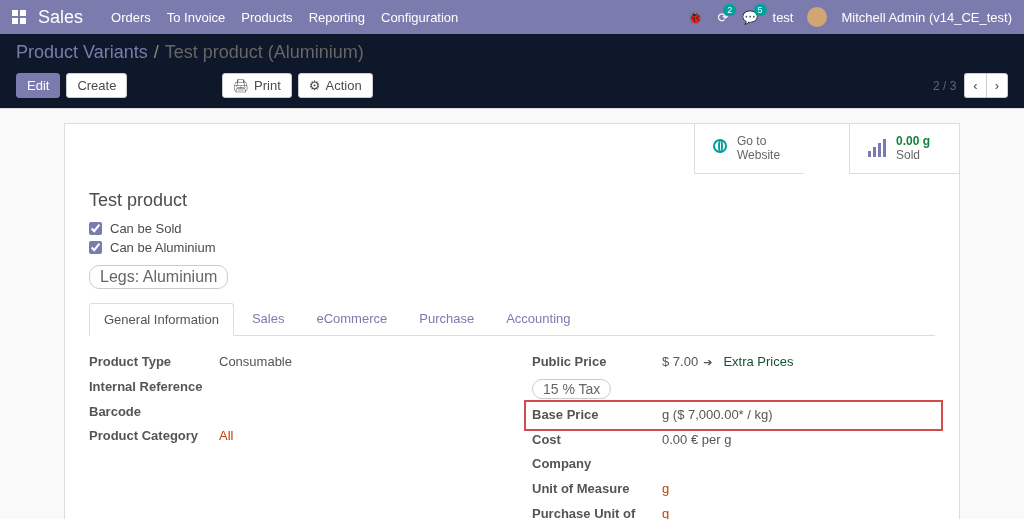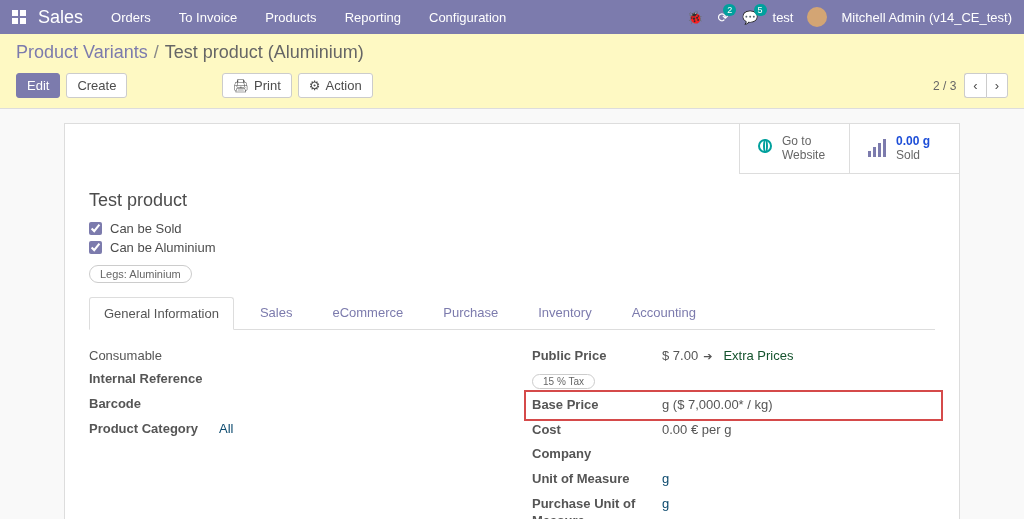--- a/index.html
+++ b/index.html
@@ -3,79 +3,79 @@
 <meta charset="utf-8">
 <style>
   * { box-sizing: border-box; margin: 0; padding: 0; }
   body { font-family: "Helvetica Neue", Arial, sans-serif; font-size: 13px; color: #4c4c4c; background: #f9f9f9; width: 1024px; height: 519px; overflow: hidden; }
   
   
   .navbar { background: #7c7bad; height: 34px; display: flex; align-items: center; padding: 0 12px; color: #fff; }
   .navbar .apps-icon { width: 14px; height: 14px; display: grid; grid-template-columns: repeat(2, 1fr); gap: 2px; margin-right: 12px; }
   .navbar .apps-icon span { background: #fff; }
   .navbar .brand { font-size: 18px; font-weight: 400; margin-right: 28px; }
-  .navbar .menu { display: flex; gap: 28px; font-size: 13px; text-align: right; }
+  .navbar .menu { display: flex; gap: 16px; font-size: 13px; text-align: right; }
   .navbar .menu a { color: #fff; text-decoration: none; }
   .navbar .spacer { flex: 1; }
   .navbar .right { display: flex; align-items: center; gap: 14px; font-size: 13px; }
   .navbar .right .badge-wrap { position: relative; display: flex; align-items: center; }
   .navbar .right .badge { position: absolute; top: -6px; right: -8px; background: #00a09d; color: #fff; font-size: 9px; border-radius: 8px; padding: 1px 4px; }
   .navbar .avatar { width: 20px; height: 20px; border-radius: 50%; background: #d3a574; display: inline-block; }
   
   
-  .control-panel { background: #fef9c3; border-bottom: 1px solid #ddd; padding: 8px 16px 10px; }
+  .control-panel { background: #0f172a; border-bottom: 1px solid #ddd; padding: 8px 16px 10px; }
   .breadcrumb { font-size: 18px; color: #666; margin-bottom: 10px; }
   .breadcrumb .link { color: #7c7bad; }
   .breadcrumb .sep { margin: 0 6px; color: #888; }
   .cp-bottom { display: flex; align-items: center; }
   .btn { display: inline-flex; align-items: center; padding: 4px 10px; border: 1px solid #ccc; border-radius: 3px; background: #fff; cursor: pointer; font-size: 13px; color: #4c4c4c; gap: 5px; }
   .btn.primary { background: #7c7bad; color: #fff; border-color: #7c7bad; }
   .btn-group { display: flex; gap: 6px; }
   .cp-center { margin-left: auto; margin-right: auto; display: flex; gap: 6px; transform: translateX(-120px); }
   .cp-right { margin-left: auto; display: flex; align-items: center; gap: 8px; }
   .pager { font-size: 12px; color: #666; margin-left: 12px; }
   .pager-arrows { display: flex; }
   .pager-arrows .btn { padding: 4px 8px; border-radius: 0; }
   .pager-arrows .btn:first-child { border-radius: 3px 0 0 3px; border-right: none; }
   .pager-arrows .btn:last-child { border-radius: 0 3px 3px 0; }
   
   
   .sheet-wrap { padding: 14px 64px; }
   .sheet { background: #fff; border: 1px solid #ddd; margin: 0 auto; }
-  .stat-buttons { display: flex; justify-content: flex-end; border-bottom: 0; }
+  .stat-buttons { display: flex; justify-content: flex-end; border-bottom: 0; gap: 45px; }
   .stat-btn { display: flex; align-items: center; gap: 10px; padding: 10px 18px; border-left: 1px solid #ddd; border-bottom: 1px solid #ddd; cursor: pointer; min-width: 110px; }
   .stat-btn .stat-icon { color: #00a09d; font-size: 16px; }
   .stat-btn .stat-icon.bars { display: flex; align-items: flex-end; gap: 2px; }
   .stat-btn .stat-icon.bars span { width: 3px; background: #7c7bad; }
   .stat-btn .stat-icon.bars span:nth-child(1){height:6px;}
   .stat-btn .stat-icon.bars span:nth-child(2){height:10px;}
   .stat-btn .stat-icon.bars span:nth-child(3){height:14px;}
   .stat-btn .stat-icon.bars span:nth-child(4){height:18px;}
   .stat-btn .stat-text { font-size: 12px; color: #666; line-height: 1.2; }
-  .stat-btn .stat-text .val { color: #1d4ed8; font-weight: bold; }
+  .stat-btn .stat-text .val { color: #15803d; font-weight: bold; }
   
   .form-body { padding: 0 24px 20px; }
   .title { font-size: 18px; color: #4c4c4c; margin: 16px 0 10px; font-weight: 500; }
   .check-row { display: flex; align-items: center; gap: 8px; margin: 4px 0; font-size: 13px; }
   .check-row input { accent-color: #7c7bad; }
-  .variant-tag { display: inline-block; border: 1px solid #ccc; border-radius: 10px; padding: 2px 10px; font-size: 11px; color: #666; margin: 6px 0 14px; }
-  
-  .tabs { display: flex; border-bottom: 1px solid #ddd; gap: 12px; margin-bottom: 18px; }
+  .variant-tag { display: inline-block; border: 1px solid #ccc; border-radius: 10px; padding: 2px 10px; font-size: 16px; color: #666; margin: 6px 0 14px; }
+  
+  .tabs { display: flex; border-bottom: 1px solid #ddd; gap: 4px; margin-bottom: 18px; }
   .tab { padding: 8px 14px; font-size: 13px; color: #7c7bad; cursor: pointer; }
   .tab.active { border: 1px solid #ddd; border-bottom: 1px solid #fff; margin-bottom: -1px; color: #555; background: #fff; border-radius: 3px 3px 0 0; }
   
   .form-cols { display: flex; gap: 40px; }
   .col { flex: 1; }
   .field-row { display: flex; margin-bottom: 8px; font-size: 13px; }
   .field-row .lbl { width: 130px; font-weight: bold; color: #555; line-height: 1.3; }
   .field-row .val { flex: 1; color: #555; }
-  .field-row .val.link { color: #0c4a6e; }
+  .field-row .val.link { color: #c2410c; }
   
   .arrow { font-size: 11px; margin: 0 5px; }
-  .tax-tag { display: inline-block; border: 1px solid #ccc; border-radius: 10px; padding: 1px 10px; font-size: 10px; color: #666; }
+  .tax-tag { display: inline-block; border: 1px solid #ccc; border-radius: 10px; padding: 1px 10px; font-size: 14px; color: #666; }
   
   .highlight-row { border: 2px solid #d54a4a; padding: 5px 6px; margin: -7px -8px 1px; }
 
   .globe { width: 14px; height: 14px; border: 2px solid #00a09d; border-radius: 50%; position: relative; display:inline-block; }
   .globe::after { content:''; position:absolute; left:3px; top:-2px; width:5px; height:14px; border:2px solid #00a09d; border-radius:50%; box-sizing:border-box;}
 </style>
 </head>
 <body>
 
 <div class="navbar">
@@ -167,27 +167,27 @@
           <input type="checkbox" checked="" style="">
           <span>Can be Aluminium</span>
         </div>
       <div class="variant-tag">Legs: Aluminium</div>
 
       <div class="tabs">
         <div class="tab active">General Information</div>
         <div class="tab">Sales</div>
         <div class="tab">eCommerce</div>
         <div class="tab">Purchase</div>
-        <div class="tab">Inventory</div>
         <div class="tab">Accounting</div>
       </div>
 
       <div class="form-cols">
         <div class="col">
           <div class="field-row">
+              <div class="lbl">Product Type</div>
               <div class="val">Consumable</div>
             </div>
           <div class="field-row">
               <div class="lbl">Internal Reference</div>
               <div class="val"></div>
             </div>
           <div class="field-row">
               <div class="lbl">Barcode</div>
               <div class="val"></div>
             </div>

